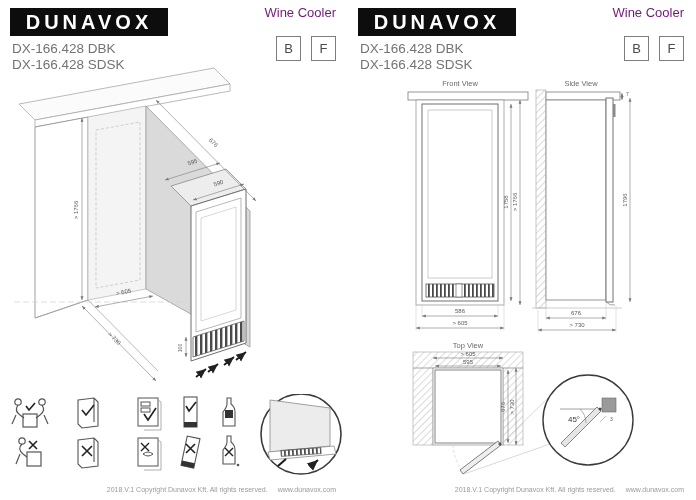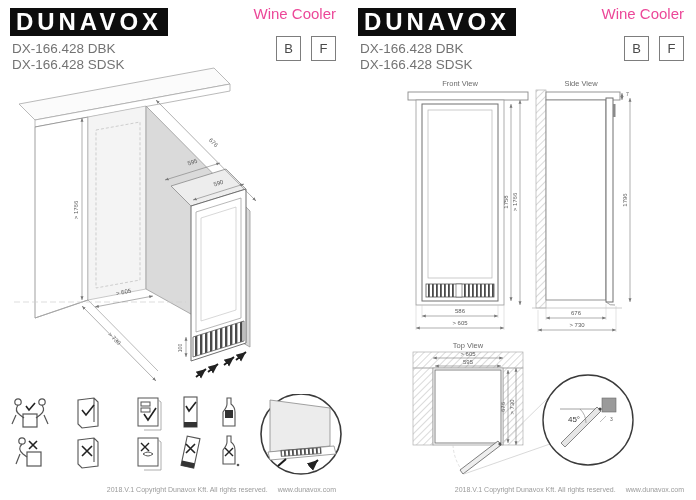--- a/index.html
+++ b/index.html
@@ -7,23 +7,23 @@
     width:696px;height:500px;position:relative;overflow:hidden;
     background:#ffffff;font-family:"Liberation Sans",sans-serif;
   }
   .page{position:absolute;top:0;width:348px;height:500px;background:#fff;}
   #page-left{left:0;}
   #page-right{left:348px;}
   .divider{position:absolute;left:348px;top:0;width:1px;height:500px;background:#ececec;}
   .logo{
     position:absolute;left:10px;top:8px;width:158px;height:28px;background:#0d0d0d;
     color:#fff;display:flex;align-items:center;justify-content:center;
-    font-weight:bold;font-size:24px;letter-spacing:4px;
+    font-weight:bold;font-size:20px;letter-spacing:4px;
   }
-  .wine-cooler{position:absolute;right:12px;top:5px;font-size:15px;color:#ec4899;}
+  .wine-cooler{position:absolute;right:12px;top:5px;font-size:13px;color:#701a75;}
   .models{position:absolute;left:12px;top:41px;font-size:13.5px;color:#737373;line-height:16px;}
   .badge{
     position:absolute;top:36px;width:23px;height:23px;border:1.5px solid #7d7d7d;
     display:flex;align-items:center;justify-content:center;font-size:13px;color:#4a4a4a;background:#fff;
   }
   .badge.b{right:47px;} .badge.f{right:12px;}
   .footer{
     position:absolute;right:12px;bottom:7px;display:flex;gap:10px;
     font-size:7px;color:#9a9a9a;white-space:nowrap;
   }

